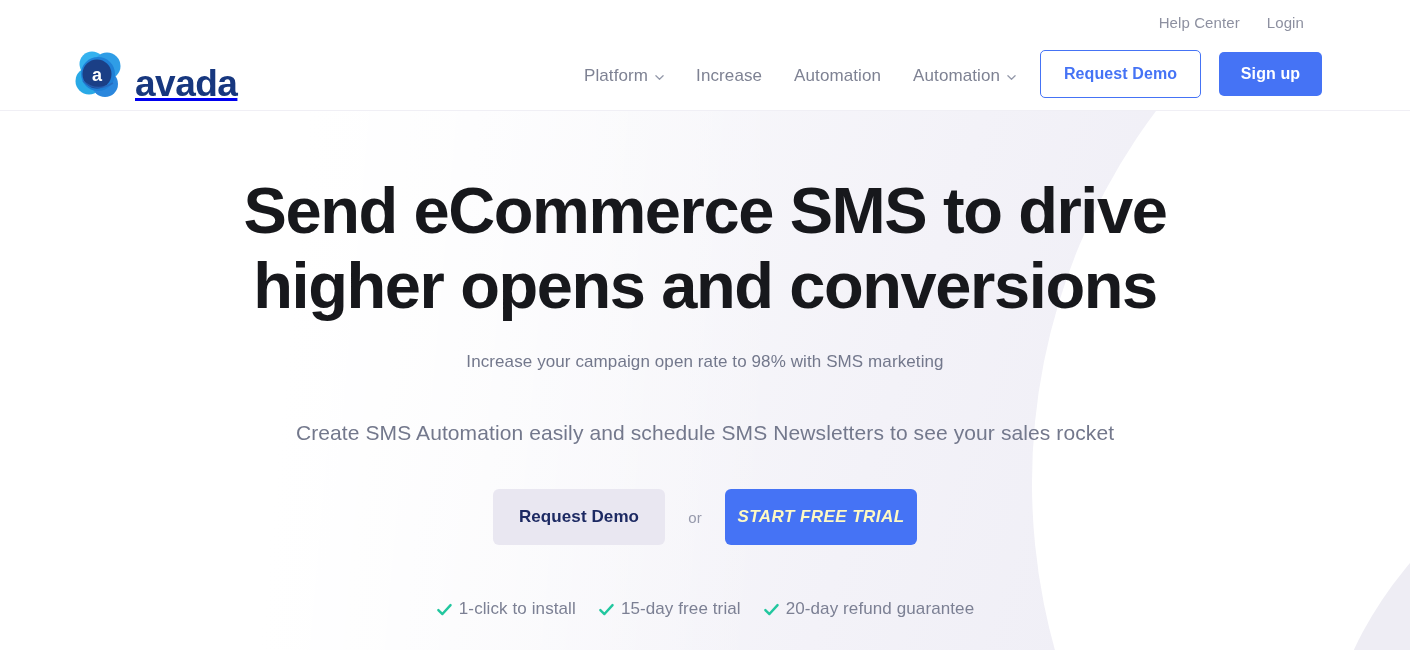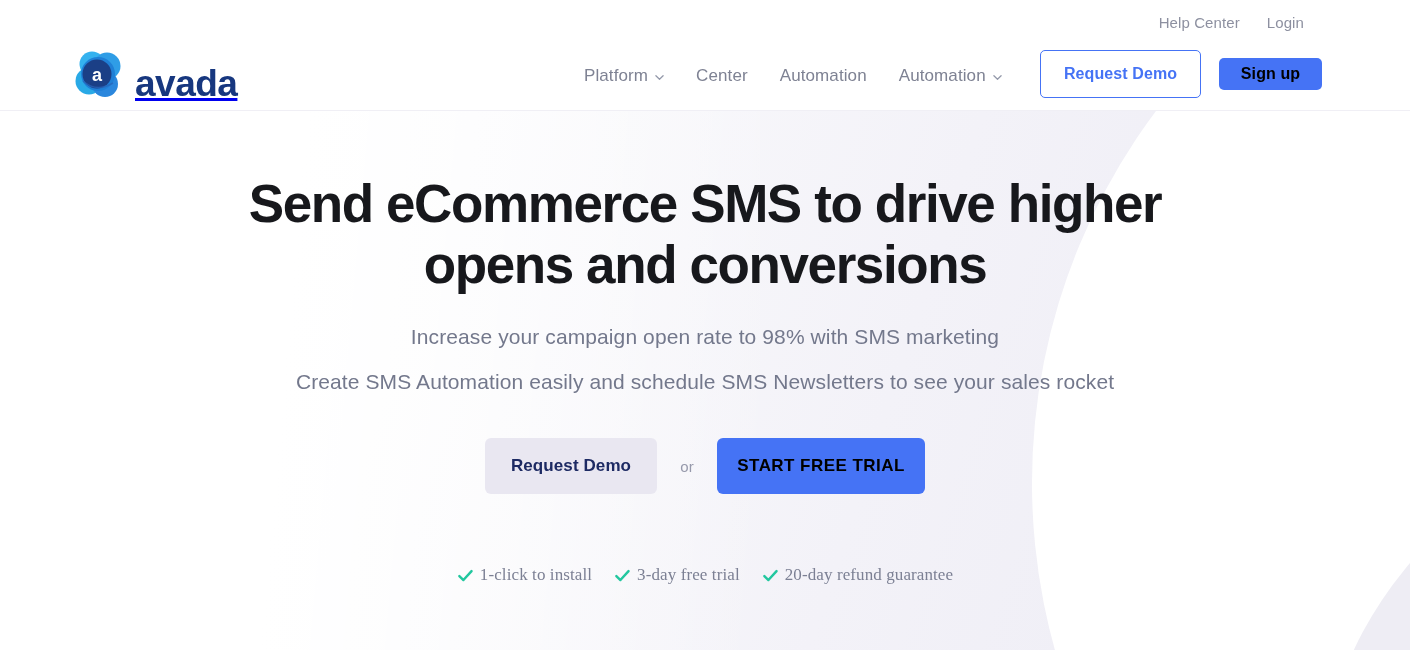--- a/index.html
+++ b/index.html
@@ -62,23 +62,23 @@
   .btn-demo-outline {
     display:flex; align-items:center; justify-content:center;
     width:161px; height:48px;
     border:1px solid #4573f5; border-radius:5px;
     background:#ffffff; color:#4573f5;
     font-size:16px; font-weight:700; letter-spacing:0.1px;
     cursor:pointer; font-family:"Liberation Sans", sans-serif;
   }
   .btn-signup {
     display:flex; align-items:center; justify-content:center;
-    width:103px; height:32px;
+    width:103px; height:44px;
     border:none; border-radius:5px;
-    background:#4573f5; color:#000000;
+    background:#4573f5; color:#ffffff;
     font-size:16px; font-weight:700; letter-spacing:0.1px;
     cursor:pointer; font-family:"Liberation Sans", sans-serif;
   }
 
   
   .hero {
     position:absolute; top:111px; left:0;
     width:1410px; height:539px; overflow:hidden;
     background:linear-gradient(108deg,#fdfdfe 0%,#fafafc 30%,#f3f2f8 62%,#ecebf4 100%);
   }
@@ -101,31 +101,31 @@
     background:linear-gradient(95deg,#ffffff 0%,#ffffff 38%,rgba(255,255,255,0) 100%);
   }
 
   .hero-content {
     position:absolute; inset:0; z-index:10;
     display:flex; flex-direction:column; align-items:center;
   }
   .hero-title {
     margin-top:62px;
     width:1060px; text-align:center;
-    font-size:53px; font-weight:700; line-height:1.155;
+    font-size:65px; font-weight:700; line-height:1.155;
     color:#17181c; letter-spacing:-1.4px;
     font-family:"Liberation Sans", sans-serif;
   }
   .hero-sub-1 {
     margin-top:27px;
-    font-size:21px; color:#73788c; letter-spacing:0.1px;
+    font-size:17px; color:#73788c; letter-spacing:0.1px;
     line-height:1.4; text-align:right;
   }
   .hero-sub-2 {
-    margin-top:15px;
+    margin-top:44px;
     font-size:21px; color:#73788c; letter-spacing:0.1px;
     line-height:1.4; text-align:center;
   }
 
   .cta-row {
     margin-top:42px;
     display:flex; align-items:center; gap:0;
   }
   .btn-demo-soft {
     display:flex; align-items:center; justify-content:center;
@@ -133,29 +133,29 @@
     background:#e9e7f1; color:#1d2a63;
     font-size:17px; font-weight:700; letter-spacing:0.1px;
     cursor:pointer; font-family:"Liberation Sans", sans-serif;
   }
   .cta-or {
     width:60px; text-align:center;
     font-size:15px; color:#9699ab; letter-spacing:0.2px;
   }
   .btn-trial {
     display:flex; align-items:center; justify-content:center;
-    width:208px; height:56px; border:none; border-radius:6px;
-    background:#4573f5; color:#000000;
+    width:192px; height:56px; border:none; border-radius:6px;
+    background:#4573f5; color:#fef9c3;
     font-size:17px; font-weight:700; letter-spacing:0.45px;
-    cursor:pointer; font-family:"Liberation Sans", sans-serif;
+    cursor:pointer; font-family:"Liberation Sans", sans-serif;font-style:italic;
   }
 
   .features {
-    margin-top:71px;
-    display:flex; align-items:flex-end; gap:22px;font-family:Liberation Serif, serif;
+    margin-top:54px;
+    display:flex; align-items:flex-end; gap:22px;
   }
   .feature {
     display:flex; align-items:center; gap:6px;
     font-size:17px; color:#7c8094; letter-spacing:0.1px;
   }
   .check { width:17px; height:17px; flex:none; display:block; }
 </style>
 </head>
 <body>
 
@@ -191,21 +191,21 @@
     <nav class="main-nav">
       <a class="nav-item" href="#">
         <span>Platform</span>
         <span class="chev">
           <svg width="9" height="9" viewBox="0 0 10 10">
               <path d="M1 3 L5 7 L9 3" stroke="#9499aa" stroke-width="1.4" fill="none" stroke-linecap="round" stroke-linejoin="round"></path>
             </svg>
         </span>
       </a>
       <a class="nav-item" href="#">
-        <span>Center</span>
+        <span>Increase</span>
       </a>
       <a class="nav-item" href="#">
         <span>Automation</span>
       </a>
       <a class="nav-item" href="#">
         <span>Automation</span>
         <span class="chev">
           <svg width="9" height="9" viewBox="0 0 10 10">
               <path d="M1 3 L5 7 L9 3" stroke="#9499aa" stroke-width="1.4" fill="none" stroke-linecap="round" stroke-linejoin="round"></path>
             </svg>
@@ -246,21 +246,21 @@
               </svg>
           </span>
           <span>1-click to install</span>
         </div>
         <div class="feature">
           <span class="check">
             <svg width="17" height="17" viewBox="0 0 18 18">
                 <path d="M2.5 9.6 L6.8 13.8 L15.4 4.4" stroke="#22c79f" stroke-width="2.6" fill="none" stroke-linecap="round" stroke-linejoin="round"></path>
               </svg>
           </span>
-          <span>3-day free trial</span>
+          <span>15-day free trial</span>
         </div>
         <div class="feature">
           <span class="check">
             <svg width="17" height="17" viewBox="0 0 18 18">
                 <path d="M2.5 9.6 L6.8 13.8 L15.4 4.4" stroke="#22c79f" stroke-width="2.6" fill="none" stroke-linecap="round" stroke-linejoin="round"></path>
               </svg>
           </span>
           <span>20-day refund guarantee</span>
         </div>
       </div>

